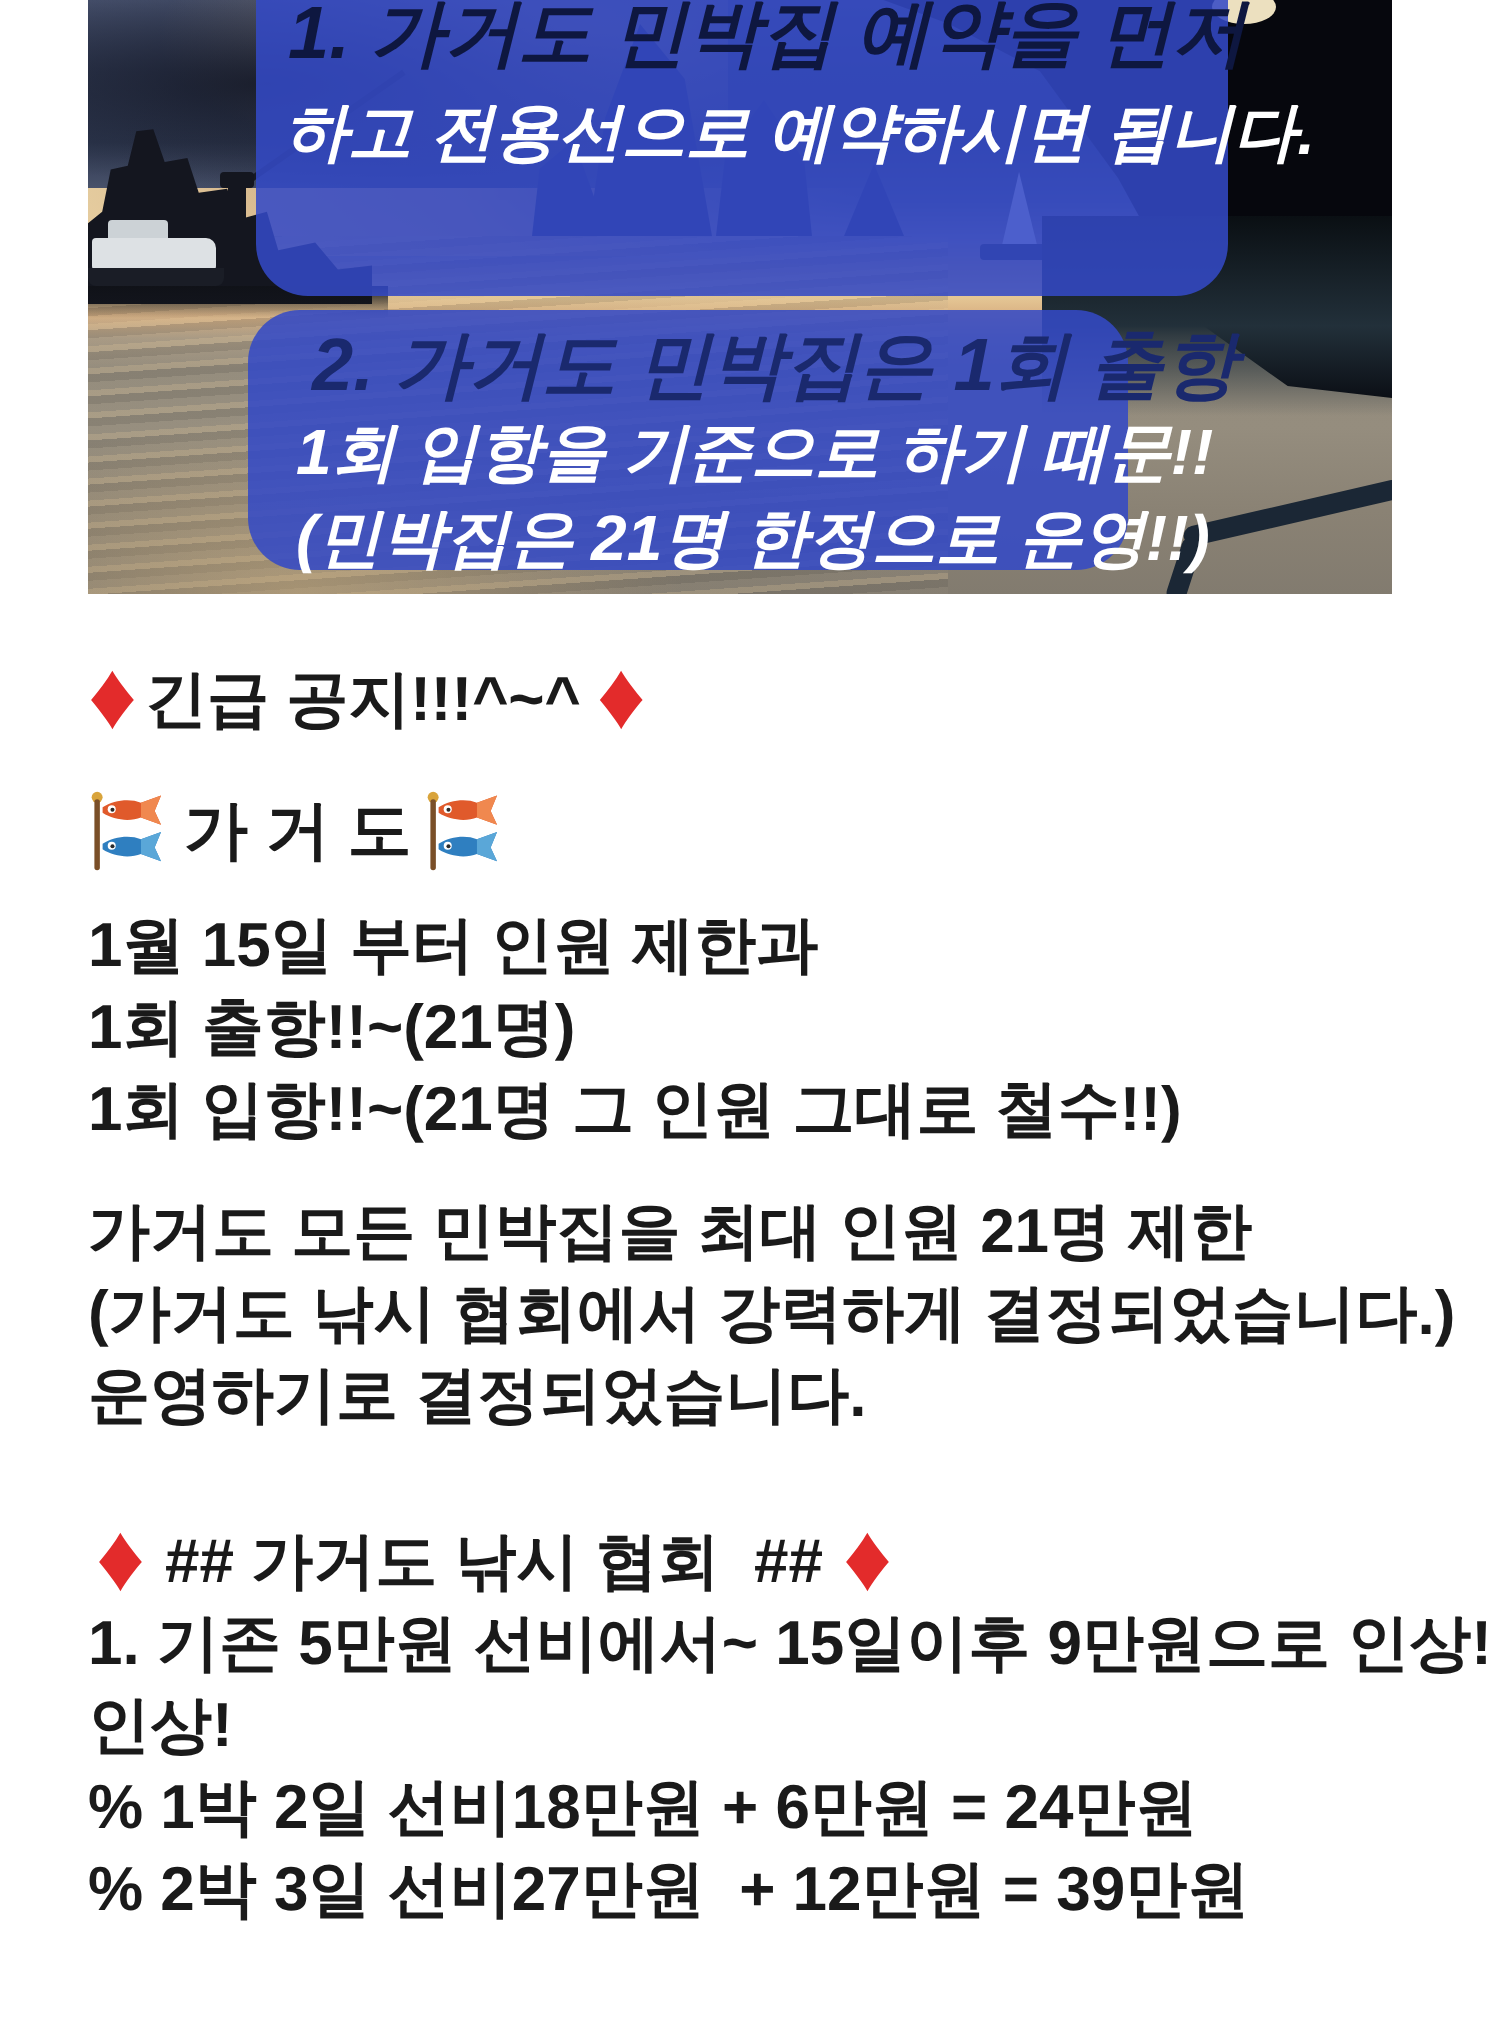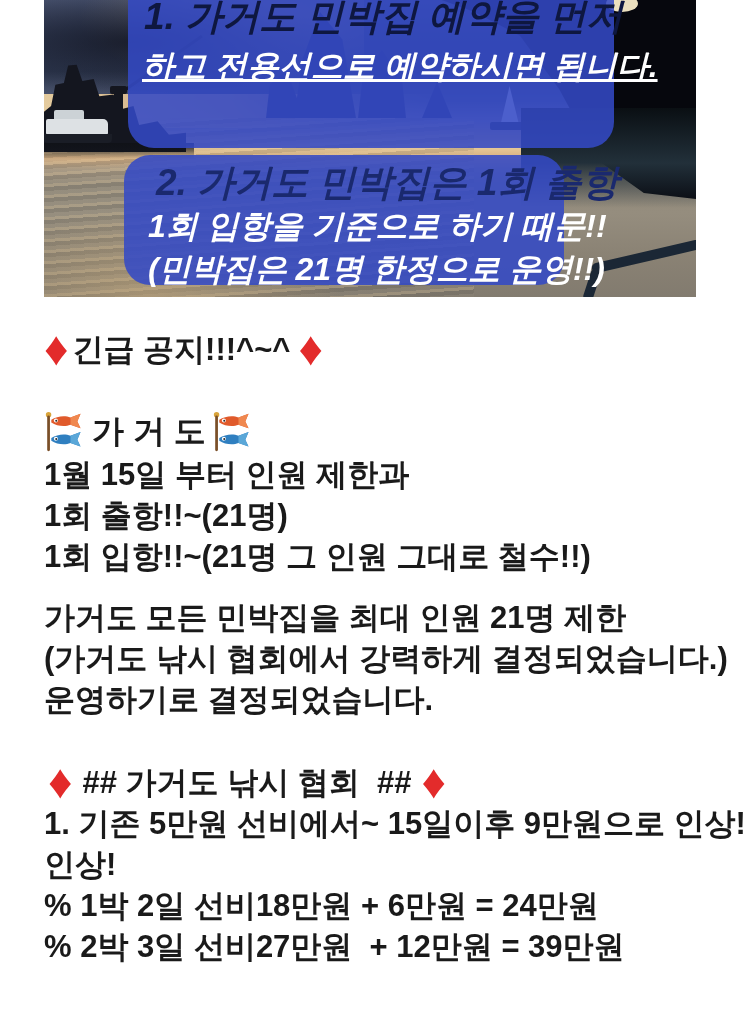--- a/index.html
+++ b/index.html
@@ -43,34 +43,34 @@
   .sea-dark-right{right:0;top:108px;width:175px;height:100px;
     background:linear-gradient(180deg,#0a0f13 0%,#22303a 55%,rgba(104,118,132,0) 100%);}
   .railing1{left:548px;top:264px;width:165px;height:10px;background:#1b2735;border-radius:5px;transform:rotate(-13deg);transform-origin:left center;}
   .railing2{left:543px;top:268px;width:10px;height:34px;background:#1b2735;border-radius:5px;transform:rotate(18deg);}
   
   .pbox{background:rgba(52,73,197,.87);border-radius:26px;}
   .pbox1{left:84px;top:-50px;width:486px;height:198px;}
   .pbox2{left:80px;top:155px;width:440px;height:130px;}
   .pbox div{position:static;font-weight:bold;font-style:italic;white-space:pre;}
   .b1l1{padding:46px 0 0 16px;font-size:37px;line-height:42px;color:#0e1740;}
-  .b1l2{padding:8px 0 0 14px;font-size:32px;line-height:40px;color:#ffffff;text-decoration:underline;}
+  .b1l2{padding:8px 0 0 14px;font-size:32px;line-height:40px;color:#ffffff;}
   .b2l1{padding:7px 0 0 32px;font-size:37px;line-height:42px;color:#1a296e;}
   .b2l2{padding:2px 0 0 24px;font-size:32px;line-height:41px;color:#ffffff;}
   
   .content{margin-left:44px;color:#1a1a1a;font-weight:bold;}
   .line{font-size:31px;line-height:41px;white-space:pre;}
   .row{display:flex;align-items:center;}
   .diamond{color:#e32b2b;font-size:48px;line-height:34px;font-style:normal;transform:translateY(-1px);}
   .notice{margin-top:32px;}
   .notice .diamond:first-child{margin-right:4px;}
   .notice .diamond:last-child{margin-left:8px;}
-  .island{margin-top:40px;height:44px;display:flex;align-items:flex-start;}
+  .island{margin-top:24px;height:44px;display:flex;align-items:flex-start;}
   .island .txt{font-size:32px;margin:0 6px;}
-  .para1{margin-top:0;}
+  .para1{margin-top:14px;}
   .para2{margin-top:20px;}
   .heading{margin-top:42px;}
   .heading .diamond{margin:0 10px 0 4px;}
   .heading .diamond:last-child{margin:0 0 0 10px;}
   .carp{width:42px;height:44px;}
 </style>
 </head>
 <body>
 
 <div class="photo">

